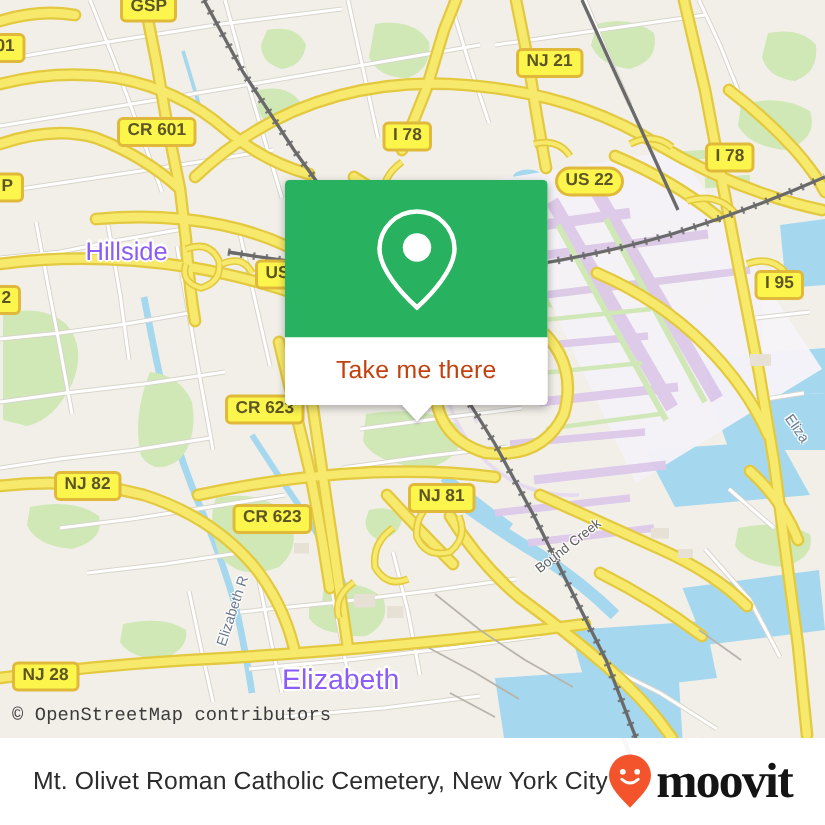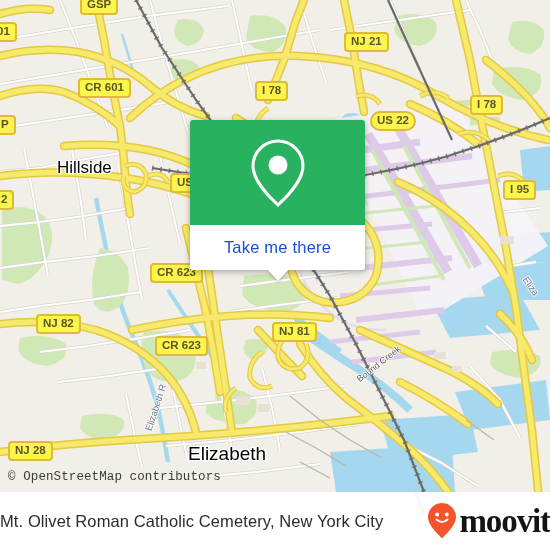--- a/index.html
+++ b/index.html
@@ -24,21 +24,21 @@
     background:#fbf54c;border:2px solid #e0b93a;border-radius:4px;
     color:#5c5524;font-size:11.5px;font-weight:bold;
     font-family:"Liberation Sans",sans-serif;
     padding:1px 5px 2px 5px;white-space:nowrap;line-height:13px;
     box-sizing:border-box;
   }
 
   
   .place{
     position:absolute;z-index:21;white-space:nowrap;
-    color:#000000;font-family:"Liberation Sans",sans-serif;
+    color:#8b5cf6;font-family:"Liberation Sans",sans-serif;
     text-shadow:
       1.4px 0 0 #fff,-1.4px 0 0 #fff,0 1.4px 0 #fff,0 -1.4px 0 #fff,
       1px 1px 0 #fff,-1px 1px 0 #fff,1px -1px 0 #fff,-1px -1px 0 #fff;
   }
   .place.big{font-size:19px;}
   .place.mid{font-size:17px;}
   .water-label{
     position:absolute;z-index:21;white-space:nowrap;
     color:#6b7a8f;font-size:9.5px;
     font-family:"Liberation Sans",sans-serif;
@@ -58,39 +58,39 @@
     box-shadow:0 2px 6px rgba(0,0,0,.30);
     background:#fff;
   }
   #card-top{
     background:#28b15f;height:105px;border-radius:3px 3px 0 0;
     display:flex;align-items:center;justify-content:center;
   }
   #card-btn{
     height:45px;background:#fff;border-radius:0 0 3px 3px;
     display:flex;align-items:center;justify-content:center;
-    color:#1d4ed8;font-size:16.5px;letter-spacing:.2px;
+    color:#c2410c;font-size:16.5px;letter-spacing:.2px;
     font-family:"Liberation Sans",sans-serif;cursor:pointer;
   }
   #card-tail{
     position:absolute;left:50%;bottom:-11px;margin-left:-11px;
     width:0;height:0;border-left:11px solid transparent;
     border-right:11px solid transparent;border-top:12px solid #fff;
     filter:drop-shadow(0 2px 1px rgba(0,0,0,.18));
   }
 
   
   #footer{
     position:absolute;left:0;top:492px;width:550px;height:58px;
     background:#fff;overflow:hidden;
   }
   #footer-watermark{position:absolute;left:0;top:-470px;opacity:.07;}
   #footer-inner{
     position:relative;z-index:3;display:flex;align-items:center;
-    height:58px;padding:0 0;box-sizing:border-box;
+    height:58px;padding:0 22px;box-sizing:border-box;
   }
   #footer-title{
     flex:1;color:#2c2c2c;font-size:16.5px;white-space:nowrap;
     overflow:hidden;text-overflow:ellipsis;
     font-family:"Liberation Sans",sans-serif;letter-spacing:.1px;
   }
   #brand{display:flex;align-items:center;gap:1px;flex-shrink:0;}
   #brand-word{
     color:#141414;font-size:33px;font-weight:bold;letter-spacing:-1.1px;
     font-family:Liberation Serif, serif;line-height:33px;

